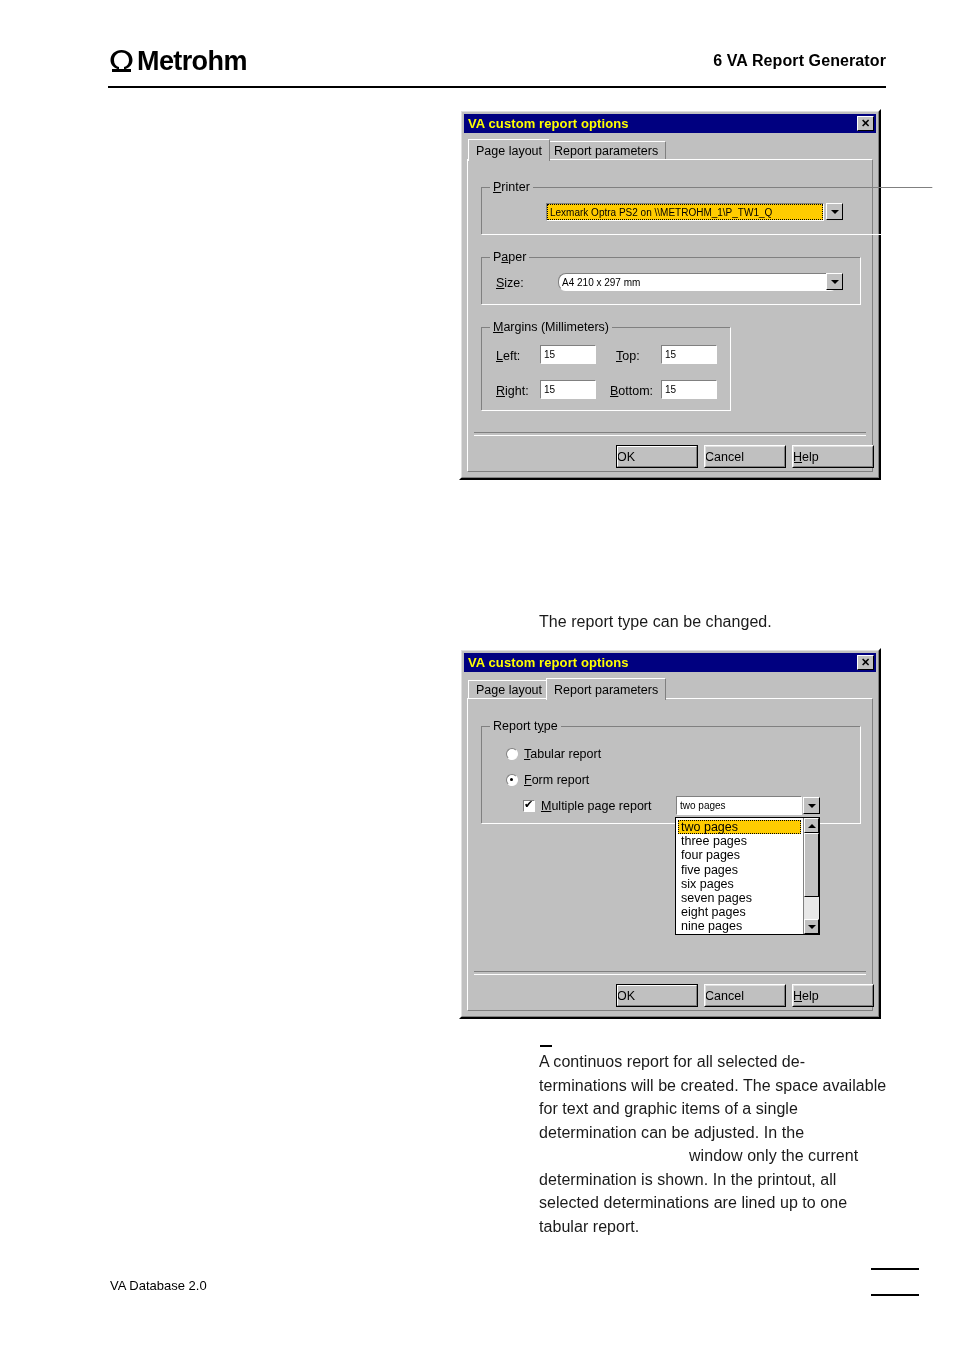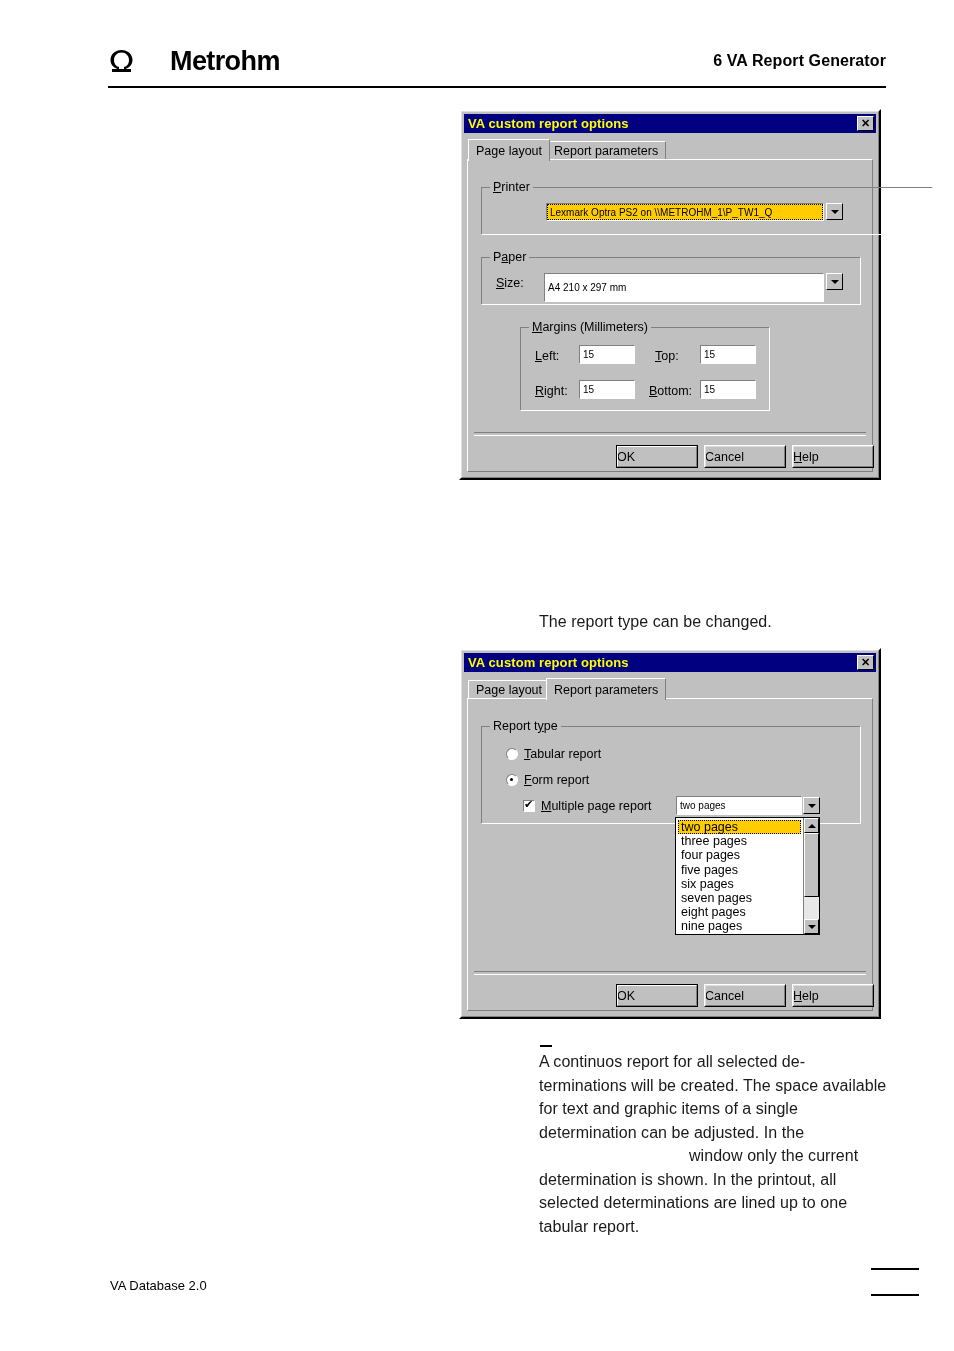--- a/index.html
+++ b/index.html
@@ -23,21 +23,20 @@
     top: 48px;
     width: 778px;
     height: 42px;
   }
   #logo-wrap {
     position: absolute;
     left: 0;
     top: 0;
     display: flex;
     align-items: flex-end;
-    gap: 33px;
   }
   #logo-mark {
     width: 28px;
     height: 26px;
     position: relative;
     margin-right: 1px;
   }
   #logo-mark svg { display: block; }
   #logo-text {
     font-size: 27px;
@@ -480,27 +479,27 @@
       <span class="groupbox-title"><u>P</u>rinter</span>
       <div class="field focused" style="left:64px; top:15px; width:278px; height:18px;">Lexmark Optra PS2 on \\METROHM_1\P_TW1_Q</div>
       <div class="combo-btn" style="left:344px; top:15px;">
         <span class="arrow-down"></span>
       </div>
     </div>
 
     <div class="groupbox" style="left:13px; top:97px; width:380px; height:48px;">
       <span class="groupbox-title">P<u>a</u>per</span>
       <span class="label" style="left:14px; top:18px;"><u>S</u>ize:</span>
-      <div class="field" style="left:62px; top:15px; width:280px; height:29px;">A4 210 x 297 mm</div>
+      <div class="field" style="left:76px; top:15px; width:280px; height:18px;border-radius:8px;">A4 210 x 297 mm</div>
       <div class="combo-btn" style="left:344px; top:15px;">
         <span class="arrow-down"></span>
       </div>
     </div>
 
-    <div class="groupbox" style="left:13px; top:167px; width:250px; height:84px;margin-left:39px;">
+    <div class="groupbox" style="left:13px; top:167px; width:250px; height:84px;">
       <span class="groupbox-title"><u>M</u>argins (Millimeters)</span>
       <span class="label" style="left:14px; top:21px;"><u>L</u>eft:</span>
       <div class="field" style="left:58px; top:17px; width:56px; height:19px;">15</div>
       <span class="label" style="left:134px; top:21px;"><u>T</u>op:</span>
       <div class="field" style="left:179px; top:17px; width:56px; height:19px;">15</div>
       <span class="label" style="left:14px; top:56px;"><u>R</u>ight:</span>
       <div class="field" style="left:58px; top:52px; width:56px; height:19px;">15</div>
       <span class="label" style="left:128px; top:56px;"><u>B</u>ottom:</span>
       <div class="field" style="left:179px; top:52px; width:56px; height:19px;">15</div>
     </div>

